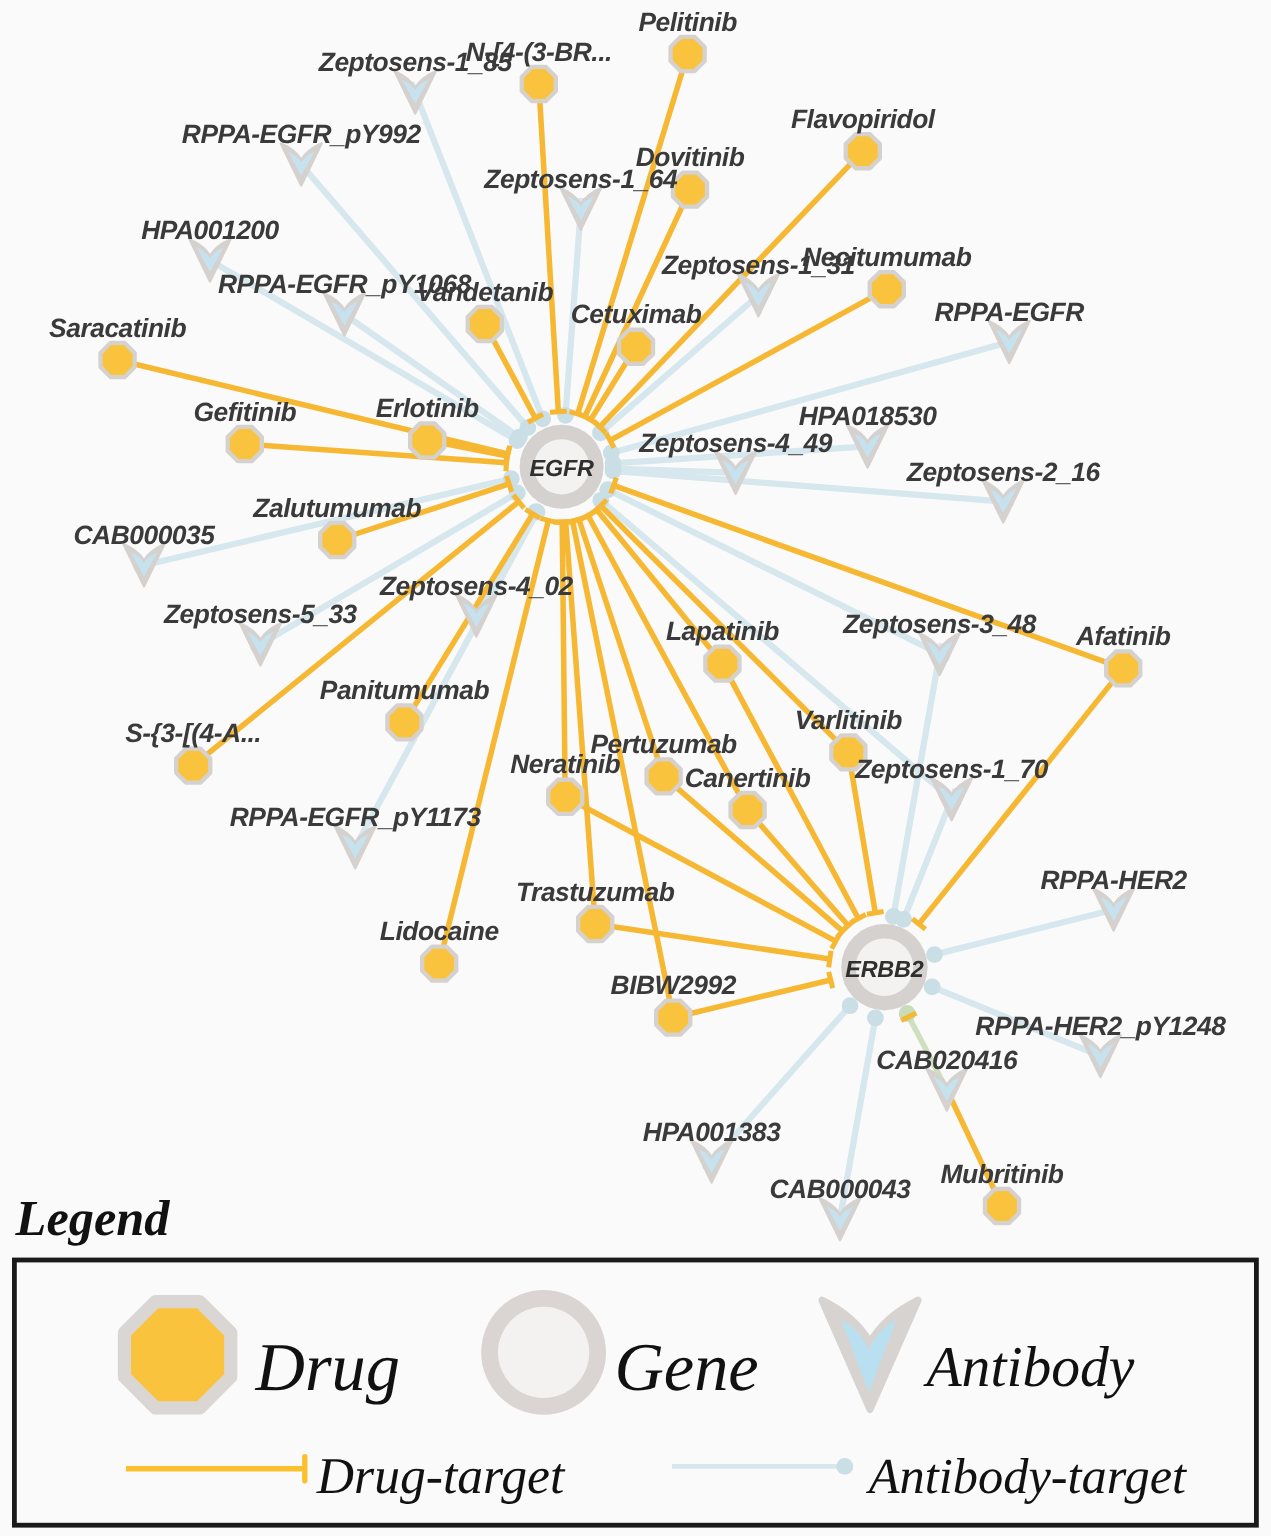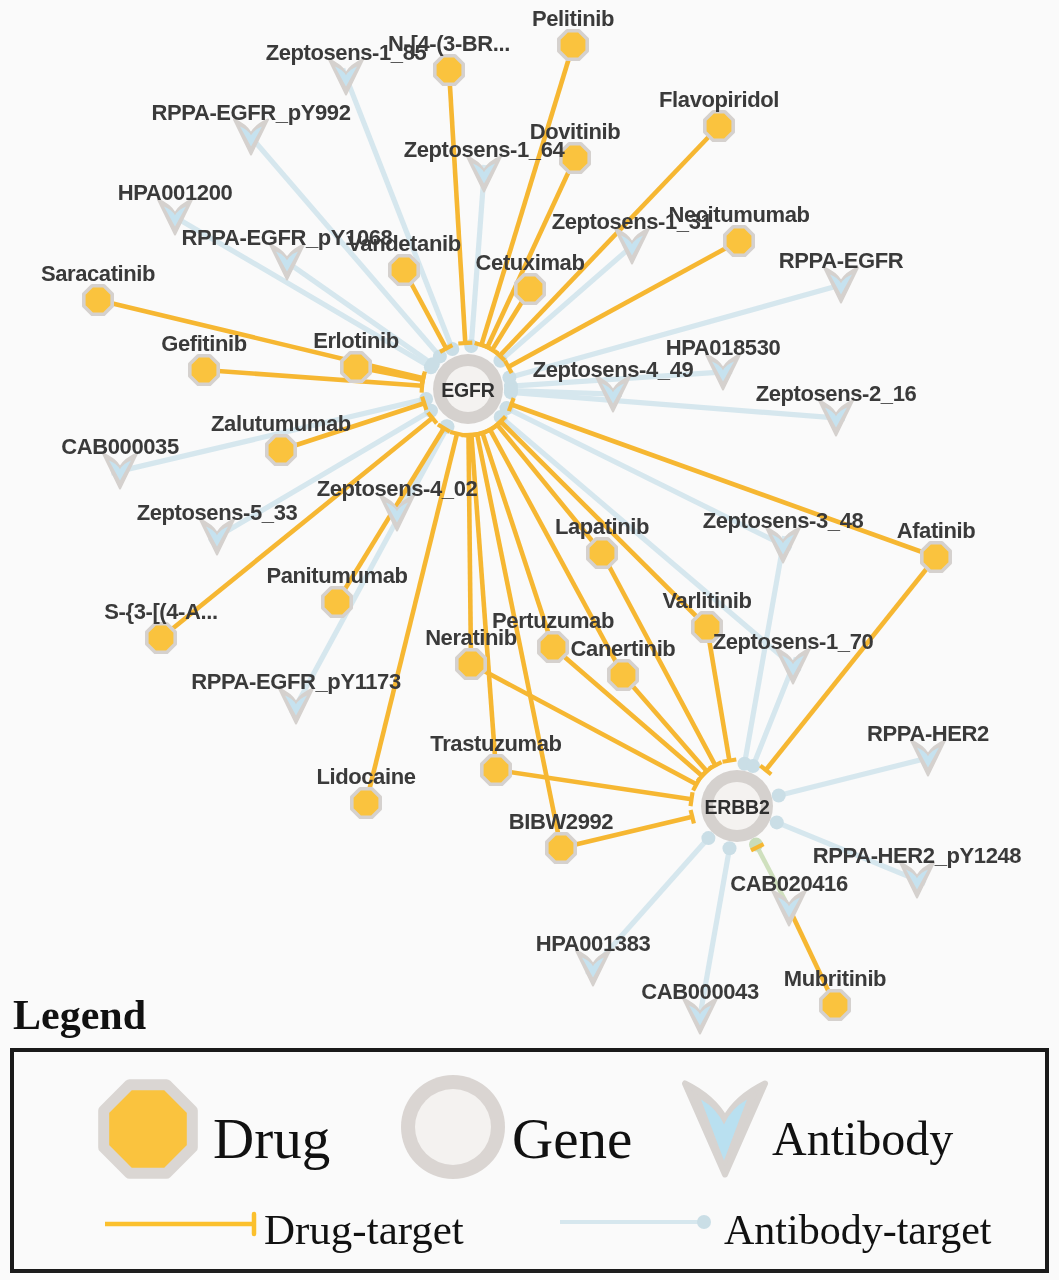--- a/index.html
+++ b/index.html
@@ -1,16 +1,16 @@
 <!DOCTYPE html>
 <html><head>
 <meta charset="utf-8">
 <style>
   html,body { margin:0; padding:0; background:#fafafa; }
-  #wrap { width:1059px; height:1280px; overflow:hidden; }
+  #wrap { width:1059px; height:1280px; overflow:hidden;font-style:italic; }
 </style>
 </head>
 <body>
 <div id="wrap">
 <svg width="1059" height="1280" viewBox="0 0 1059 1280" xmlns="http://www.w3.org/2000/svg">
 <rect width="1059" height="1280" fill="#fafafa"></rect>
 <g stroke="#d6e7ee" stroke-width="5.2">
 <line x1="342.7" y1="68.6" x2="452.3" y2="349"></line>
 <line x1="245.1" y1="130.2" x2="439.9" y2="356.4"></line>
 <line x1="484.7" y1="165" x2="471.2" y2="346.1"></line>

